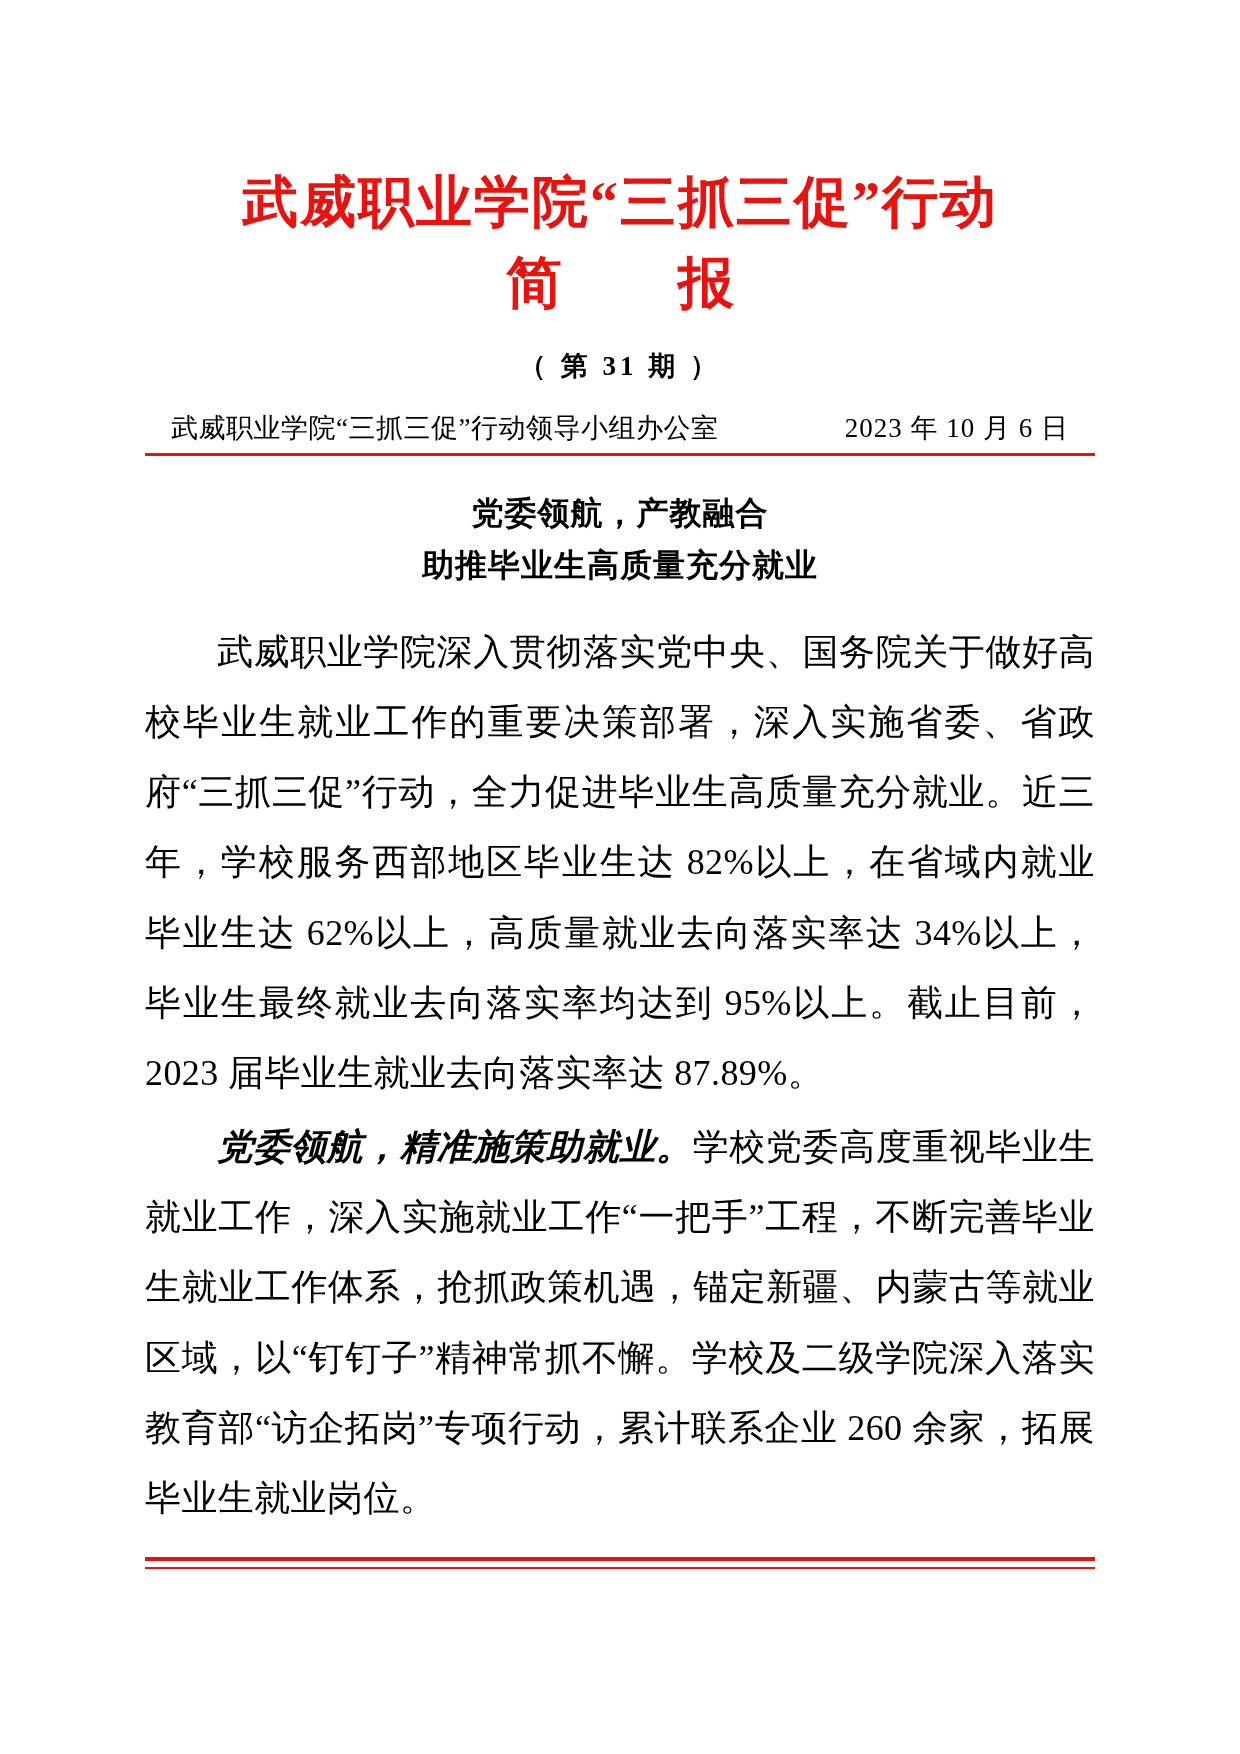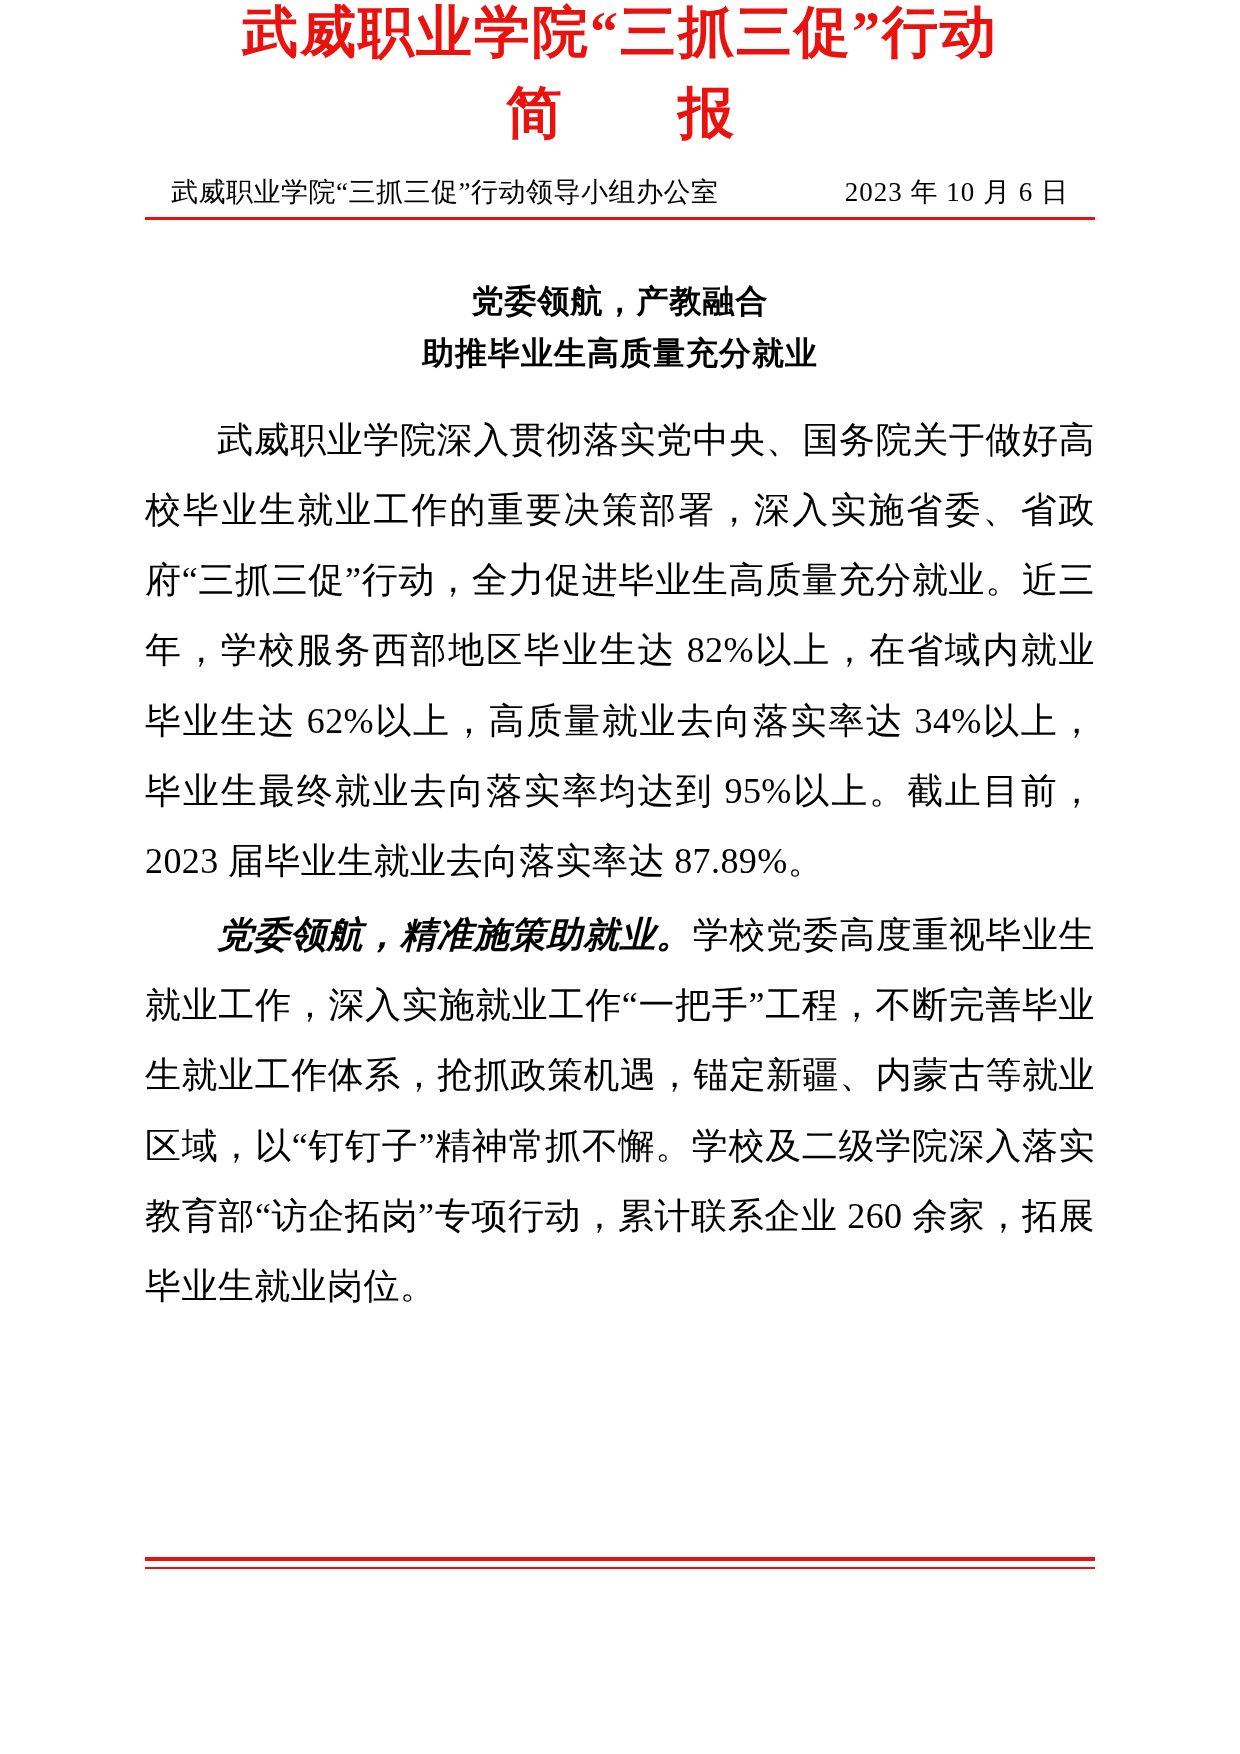--- a/index.html
+++ b/index.html
@@ -18,20 +18,21 @@
   .page {
     width: 1240px;
     height: 1754px;
     box-sizing: border-box;
     padding: 0 145px;
     position: relative;
   }
 
   
   .masthead {
+    padding-top: 170px;
     text-align: center;
   }
   .masthead-line1 {
     color: #e8120e;
     font-weight: bold;
     font-size: 56px;
     letter-spacing: 2px;
     line-height: 1.15;
     white-space: nowrap;
     font-family: "Liberation Serif", "DejaVu Serif", serif;
@@ -73,21 +74,21 @@
     background: #e8120e;
     margin: 0 0 0 0;
   }
 
   
   .article-title {
     text-align: center;
     font-weight: bold;
     font-size: 32px;
     line-height: 1.6;
-    margin-top: 56px;
+    margin-top: 32px;
     letter-spacing: 1px;
   }
   .article-title div { white-space: nowrap; }
 
   .body {
     margin-top: 26px;
     font-size: 36px;
     line-height: 1.95;
     text-align: justify;
     text-justify: inter-ideograph;
@@ -119,20 +120,21 @@
 </head>
 <body>
 
 <div class="page">
 
   <div class="masthead">
     <div class="masthead-line1">武威职业学院“三抓三促”行动</div>
     <div class="masthead-line2">简　报</div>
   </div>
 
+  <div class="issue">（ 第 31 期 ）</div>
 
   <div class="byline">
     <div class="byline-left">武威职业学院“三抓三促”行动领导小组办公室</div>
     <div class="byline-right">2023 年 10 月 6 日</div>
   </div>
 
   <div class="rule-top"></div>
 
   <div class="article-title">
     <div>党委领航，产教融合</div>

